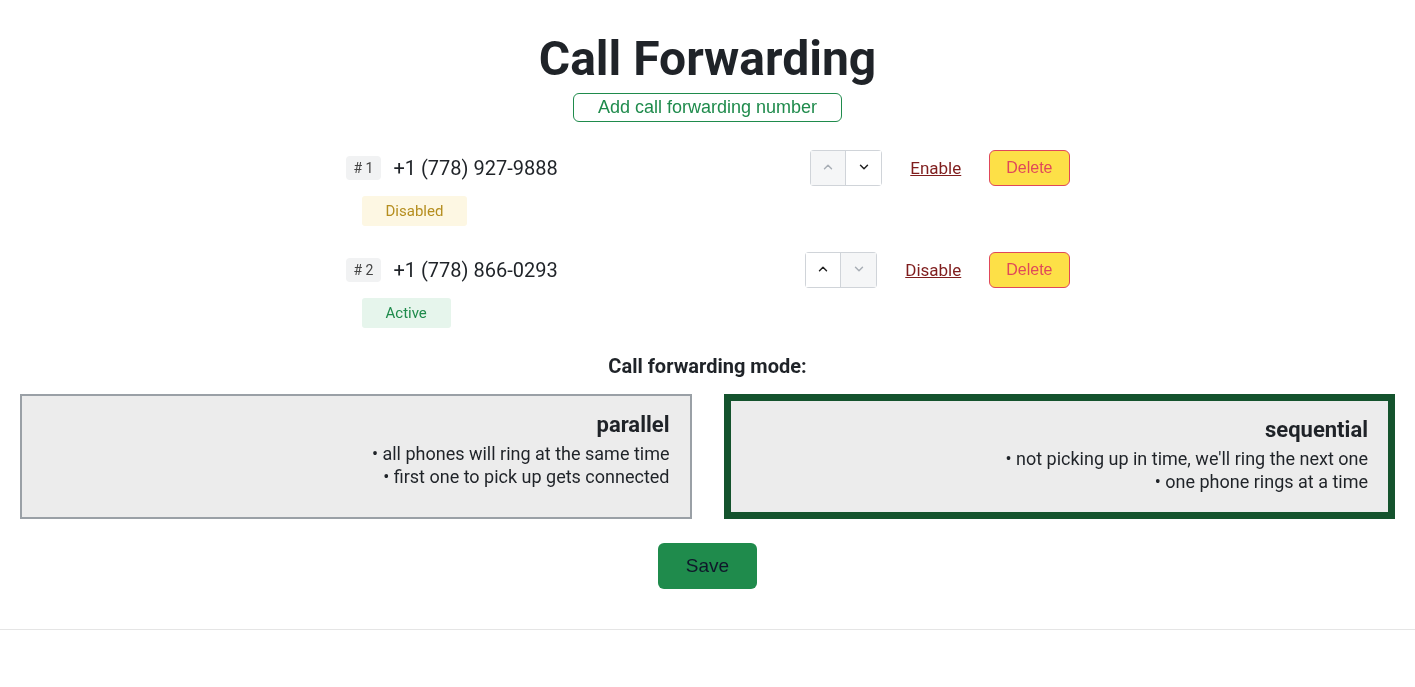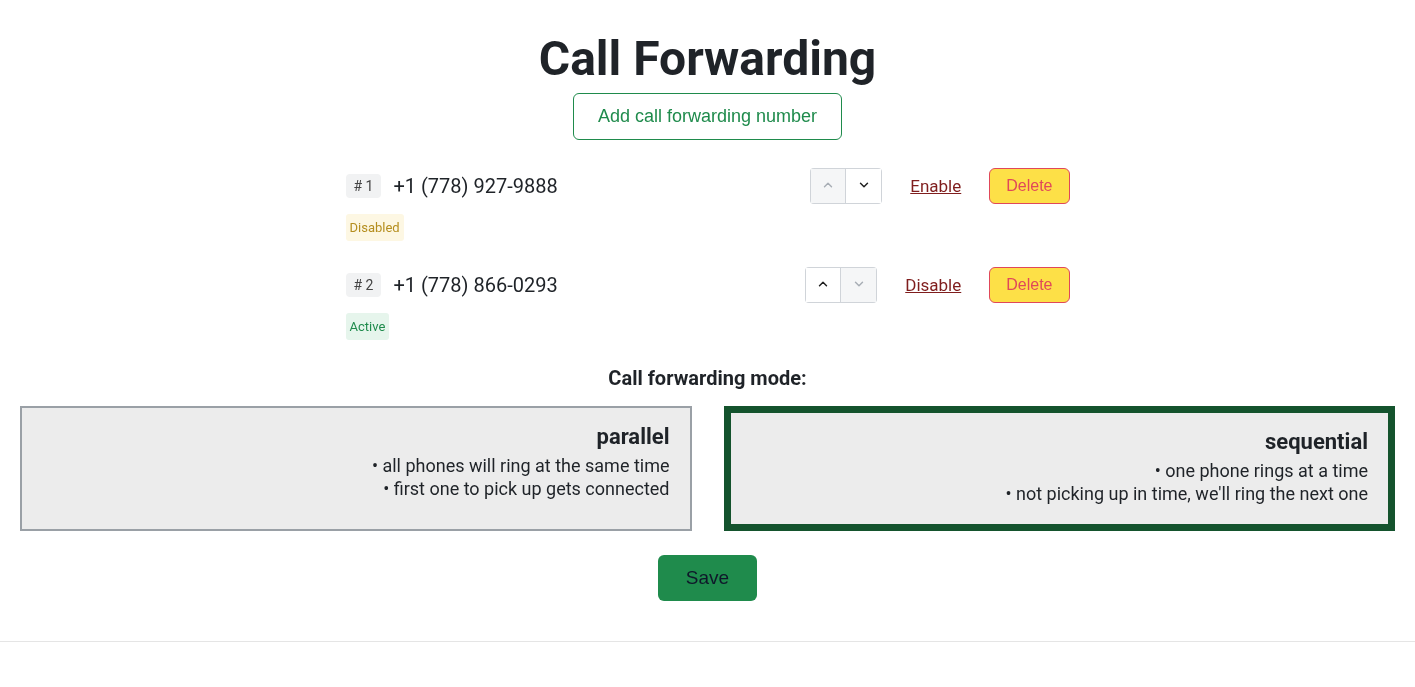--- a/index.html
+++ b/index.html
@@ -22,21 +22,21 @@
     margin: 0 0 6px;
     color: #1f2328;
   }
   p.subtitle {
     font-size: 20px;
     margin: 0 0 22px;
     color: #3d4148;
   }
   .add-btn {
     display: inline-block;
-    padding: 12px 24px;
+    padding: 3px 24px;
     border: 1px solid #1f8b4c;
     border-radius: 6px;
     background: #fff;
     color: #1f8b4c;
     font-size: 18px;
     cursor: pointer;
   }
 
   .numbers {
     width: 724px;
@@ -99,23 +99,24 @@
     color: #e0485a;
     border-radius: 6px;
     padding: 8px 16px;
     font-size: 16px;
     cursor: pointer;
   }
 
   .status-row { margin: 2px 0 26px; }
   .status-badge {
     display: inline-block;
-    padding: 6px 4px;
+    padding: 6px 24px;
     border-radius: 3px;
-    font-size: 13px;
+    font-size: 15px;
+    margin-left: 16px;
   }
   .status-disabled {
     background: #fdf7e3;
     color: #b58e1f;
   }
   .status-active {
     background: #e6f5ec;
     color: #1f8b4c;
   }
 
@@ -239,20 +240,20 @@
   <div class="mode-title">Call forwarding mode:</div>
 
   <div class="mode-grid">
     <div class="mode-card">
       <h3>parallel</h3>
       <p>• all phones will ring at the same time</p>
       <p>• first one to pick up gets connected</p>
     </div>
     <div class="mode-card selected">
       <h3>sequential</h3>
+      <p>• not picking up in time, we'll ring the next one</p>
       <p>• one phone rings at a time</p>
-      <p>• not picking up in time, we'll ring the next one</p>
     </div>
   </div>
 
   <button class="save-btn">Save</button>
 
 </div>
 
 </body></html>

